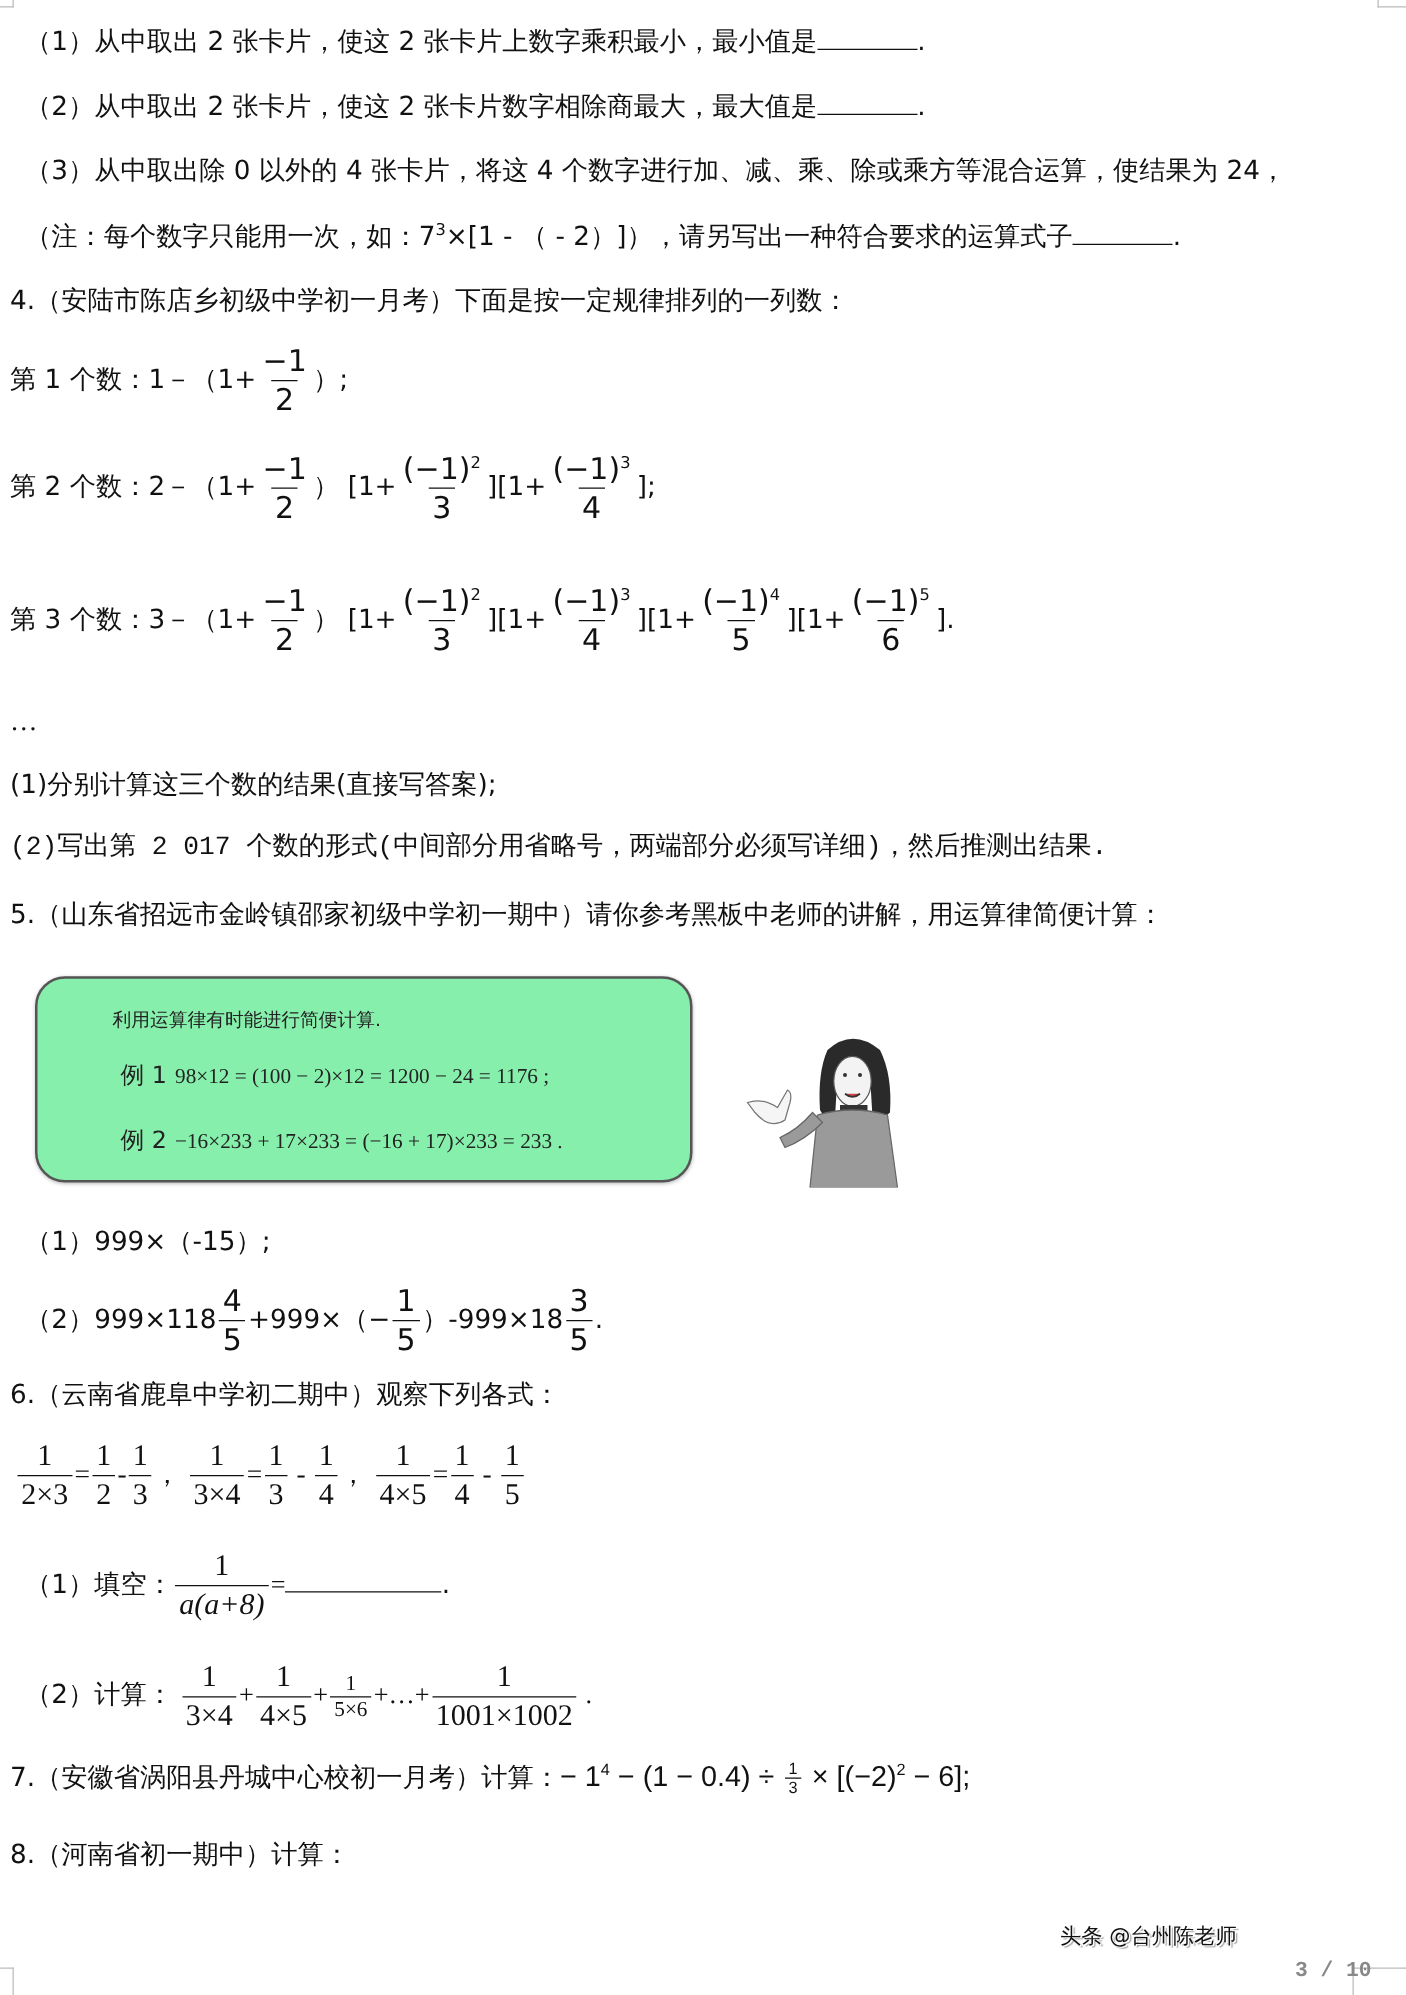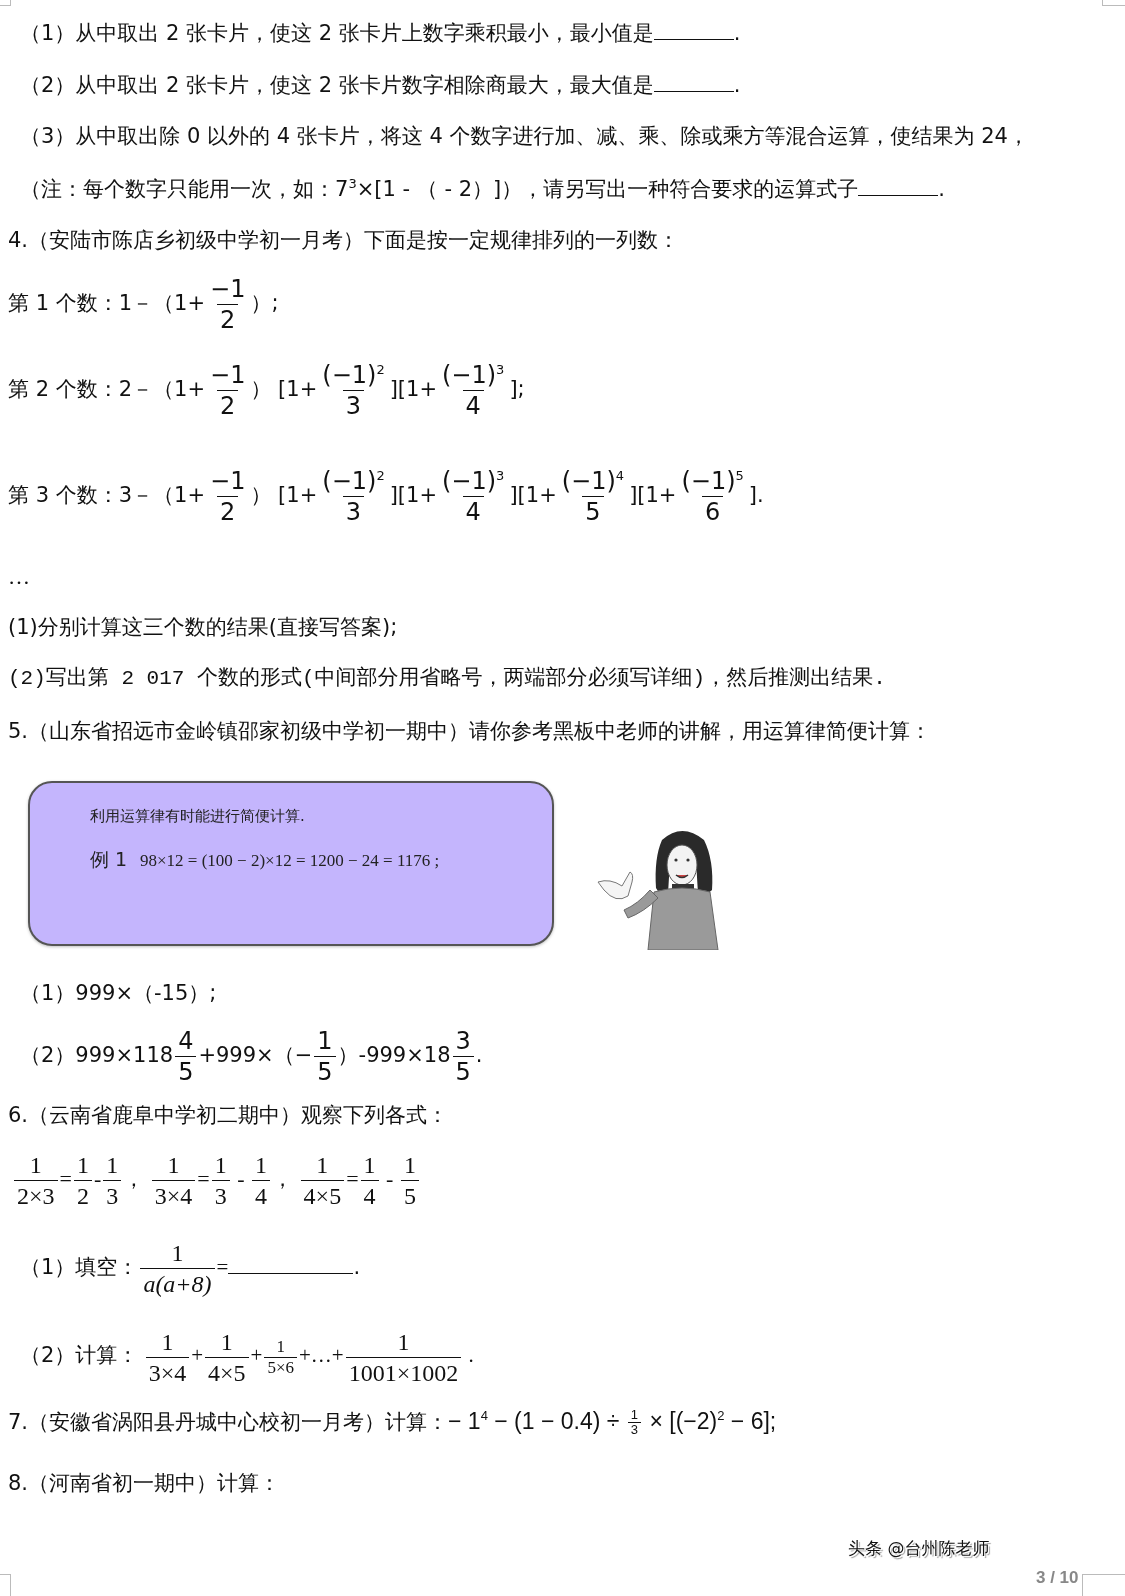--- a/index.html
+++ b/index.html
@@ -9,27 +9,27 @@
   .cn { font-family:"DejaVu Sans","Liberation Sans",sans-serif; font-size:21px; }
   .blank { display:inline-block; border-bottom:1.5px solid #111; height:22px; vertical-align:baseline; }
   .frac { display:inline-flex; flex-direction:column; align-items:center; vertical-align:middle; margin:0 2px; }
   .frac .num { padding:0 3px; line-height:30px; font-size:24px; }
   .frac .den { padding:0 3px; line-height:30px; font-size:24px; border-top:1.6px solid #111; }
   .frac.small .num, .frac.small .den { font-size:17px; line-height:20px; }
   .frac.tiny .num, .frac.tiny .den { font-size:13px; line-height:14px; border-top-width:1px; }
   sup { font-size:13px; vertical-align:super; line-height:0; }
   .corner { position:absolute; border-color:#bbb; border-style:solid; }
   .board { position:absolute; left:28px; top:781px; width:522px; height:161px; border:2.5px solid #555;
-           border-radius:24px; background:#c4b5fd; box-shadow:0 1px 3px rgba(0,0,0,0.25); }
+           border-radius:24px; background:#86efac; box-shadow:0 1px 3px rgba(0,0,0,0.25);text-align:center; }
   .board .row { position:absolute; left:60px; font-size:17px; color:#222; white-space:nowrap; }
   .board .lbl { font-family:"DejaVu Sans",sans-serif; font-size:19px; display:inline-block; width:50px; }
   .girl { position:absolute; left:592px; top:820px; width:140px; height:130px; }
   .watermark { position:absolute; left:848px; top:1537px; font-family:"DejaVu Sans",sans-serif; font-size:17px;
                color:#111; text-shadow:1px 1px 0 #fff, -1px -1px 0 #fff, 2px 2px 1px #999; }
-  .pagenum { position:absolute; left:1036px; top:1568px; font-family:Liberation Sans, sans-serif; font-weight:bold;
+  .pagenum { position:absolute; left:1036px; top:1568px; font-family:Liberation Mono, monospace; font-weight:bold;
              font-size:17px; color:#888;text-align:right; }
 </style>
 </head>
 <body>
 
 <div class="corner" style="left:0;top:0;width:10px;height:5px;border-width:0 1px 1px 0;"></div>
 <div class="corner" style="left:1102px;top:0;width:22px;height:5px;border-width:0 0 1px 1px;"></div>
 <div class="corner" style="left:0;top:1574px;width:10px;height:22px;border-width:1px 1px 0 0;"></div>
 <div class="corner" style="left:1082px;top:1574px;width:43px;height:22px;border-width:1px 0 0 1px;"></div>
 
@@ -90,20 +90,23 @@
 <div class="line" style="left:8px;top:562px;">…</div>
 <div class="line cn" style="left:8px;top:612px;">(1)分别计算这三个数的结果(直接写答案);</div>
 <div class="line cn" style="left:8px;top:664px;font-family:Liberation Mono, monospace;">(2)写出第 2 017 个数的形式(中间部分用省略号，两端部分必须写详细)，然后推测出结果.</div>
 
 <div class="line cn" style="left:8px;top:716px;">5.（山东省招远市金岭镇邵家初级中学初一期中）请你参考黑板中老师的讲解，用运算律简便计算：</div>
 
 <div class="board">
   <div class="row" style="top:24px;font-family:'DejaVu Sans',sans-serif;font-size:15px;">利用运算律有时能进行简便计算.</div>
   <div class="row" style="top:64px;">
     <span class="lbl">例 1</span><span>98×12 = (100 − 2)×12 = 1200 − 24 = 1176 ;</span>
+  </div>
+  <div class="row" style="top:116px;">
+    <span class="lbl">例 2</span><span>−16×233 + 17×233 = (−16 + 17)×233 = 233 .</span>
   </div>
 </div>
 
 <svg class="girl" viewBox="0 0 140 130">
   <path d="M70 20 q20 -18 42 0 q10 20 8 50 q-6 6 -14 4 l-2 -34 q-14 -8 -26 0 l-2 34 q-8 2 -12 -6 q-2 -30 6 -48z" fill="#2a2a2a"></path>
   <ellipse cx="90" cy="45" rx="15" ry="20" fill="#f3f3f3" stroke="#555" stroke-width="1"></ellipse>
   <path d="M84 55 q6 5 12 0" stroke="#333" stroke-width="1.5" fill="#c44"></path>
   <circle cx="84" cy="40" r="1.6" fill="#333"></circle>
     <circle cx="96" cy="40" r="1.6" fill="#333"></circle>
   <rect x="80" y="64" width="22" height="8" fill="#333"></rect>

